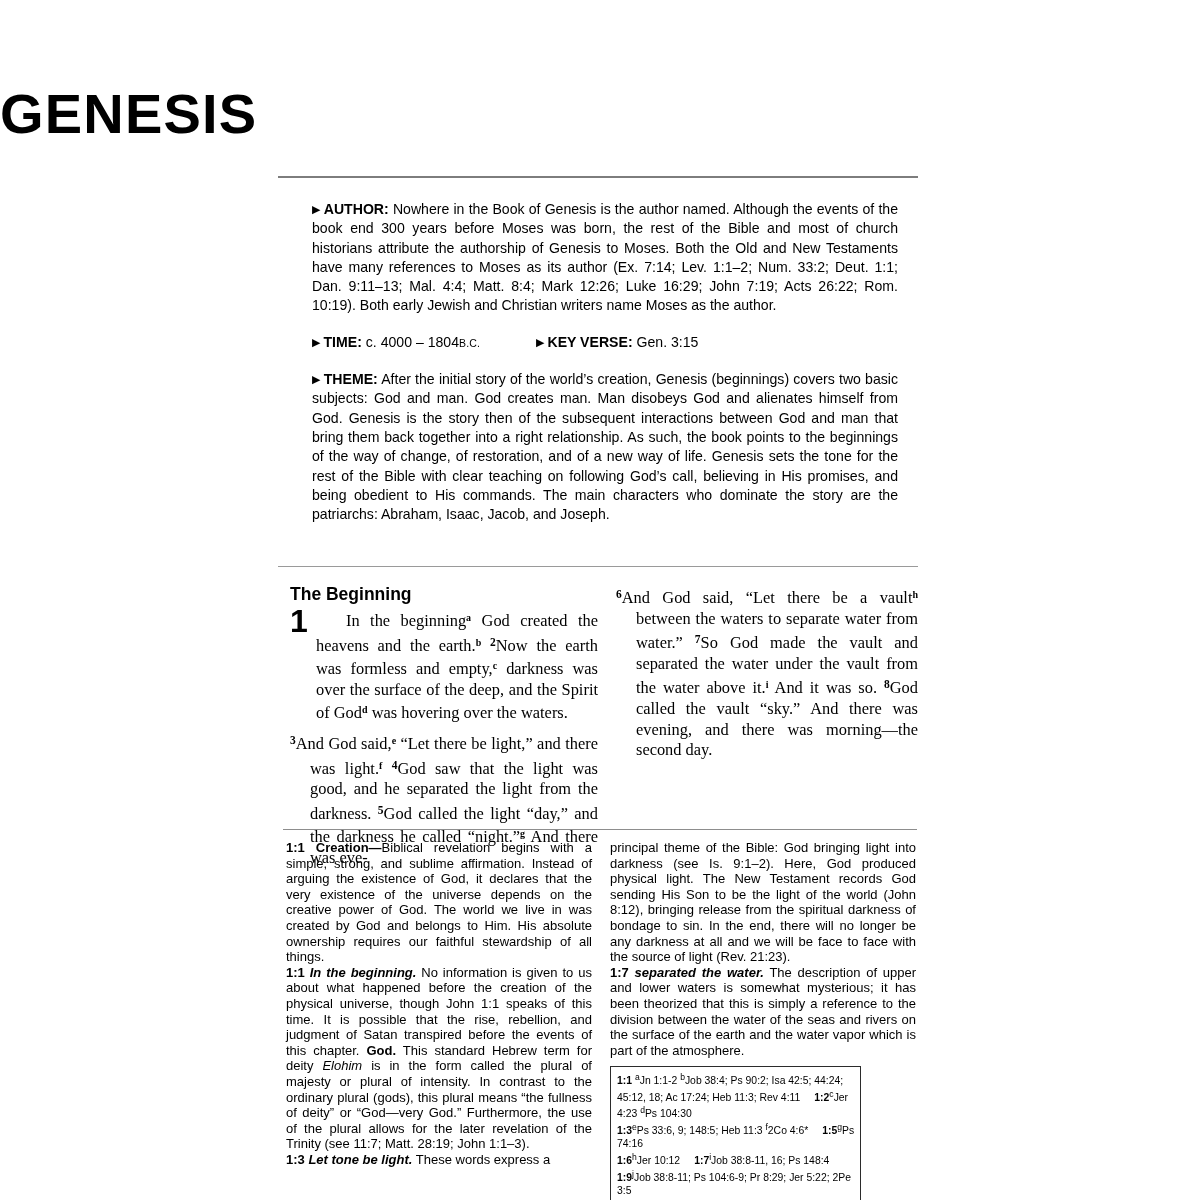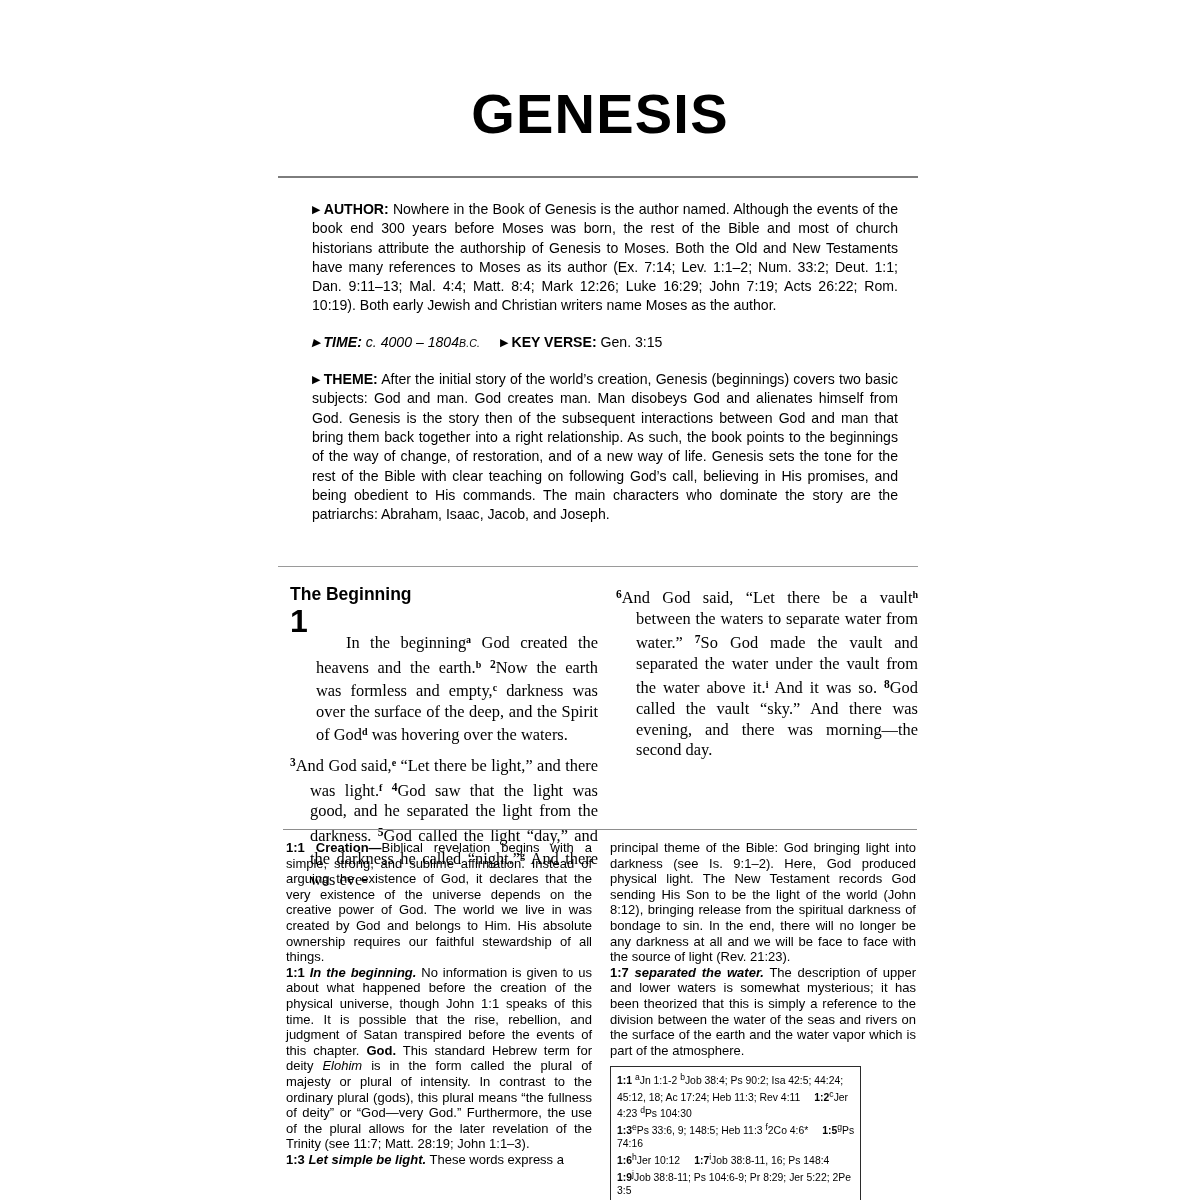--- a/index.html
+++ b/index.html
@@ -19,21 +19,21 @@
     width: 1200px;
     height: 1200px;
     box-sizing: border-box;
   }
   
   .book-title {
     position: absolute;
     left: 0;
     right: 0;
     top: 86px;
-    text-align: center;
+    text-align: left;
     font-family: "Liberation Sans", sans-serif;
     font-size: 56px;
     font-weight: 700;
     letter-spacing: 1.2px;
     line-height: 1;
   }
   .rule-top {
     position: absolute;
     left: 278px;
     top: 176px;
@@ -78,21 +78,21 @@
     vertical-align: 1px;
     margin-right: 3px;
   }
   .smallcaps {
     font-size: 10.5px;
     letter-spacing: 0.2px;
   }
   .meta-row {
     display: flex;
   }
-  .meta-row .time-item { width: 188px; flex: none; font-style: italic; }
+  .meta-row .time-item { width: 224px; flex: none; }
   
   .scripture {
     position: absolute;
     left: 290px;
     top: 584px;
     width: 628px;
     height: 228px;
   }
   .heading {
     position: absolute;
@@ -114,21 +114,20 @@
   }
   .col-left-scr {
     position: absolute;
     left: 0;
     top: 24px;
     width: 308px;
     font-family: "Liberation Serif", serif;
     font-size: 16.4px;
     line-height: 20.6px;
     text-align: justify;
-    margin-top: 22px;
   }
   .col-right-scr {
     position: absolute;
     left: 326px;
     top: 0px;
     width: 302px;
     font-family: "Liberation Serif", serif;
     font-size: 16.4px;
     line-height: 20.6px;
     text-align: justify;
@@ -251,21 +250,21 @@
 
   <div class="rule-notes"></div>
 
   <div class="notes">
 
     <div class="notes-col left">
       <p><span class="nref">1:1</span> <span class="nkey-b">Creation—</span><span>Biblical revelation begins with a simple, strong, and sublime affirmation. Instead of arguing the existence of God, it declares that the very existence of the universe depends on the creative power of God. The world we live in was created by God and belongs to Him. His absolute ownership requires our faithful stewardship of all things.</span></p>
 
       <p><span class="nref">1:1</span> <span class="nkey-i">In the beginning.</span> <span>No information is given to us about what happened before the creation of the physical universe, though John 1:1 speaks of this time. It is possible that the rise, rebellion, and judgment of Satan transpired before the events of this chapter.</span> <span class="nkey-b">God.</span> <span>This standard Hebrew term for deity</span> <span class="ital">Elohim</span> <span>is in the form called the plural of majesty or plural of intensity. In contrast to the ordinary plural (gods), this plural means “the fullness of deity” or “God—very God.” Furthermore, the use of the plural allows for the later revelation of the Trinity (see 11:7; Matt. 28:19; John 1:1–3).</span></p>
 
-      <p><span class="nref">1:3</span> <span class="nkey-i">Let simple be light.</span> <span>These words express a</span></p>
+      <p><span class="nref">1:3</span> <span class="nkey-i">Let tone be light.</span> <span>These words express a</span></p>
     </div>
 
     <div class="notes-col right">
       <p><span>principal theme of the Bible: God bringing light into darkness (see Is. 9:1–2). Here, God produced physical light. The New Testament records God sending His Son to be the light of the world (John 8:12), bringing release from the spiritual darkness of bondage to sin. In the end, there will no longer be any darkness at all and we will be face to face with the source of light (Rev. 21:23).</span></p>
 
       <p><span class="nref">1:7</span> <span class="nkey-i">separated the water.</span> <span>The description of upper and lower waters is somewhat mysterious; it has been theorized that this is simply a reference to the division between the water of the seas and rivers on the surface of the earth and the water vapor which is part of the atmosphere.</span></p>
     </div>
 
   </div>
 

